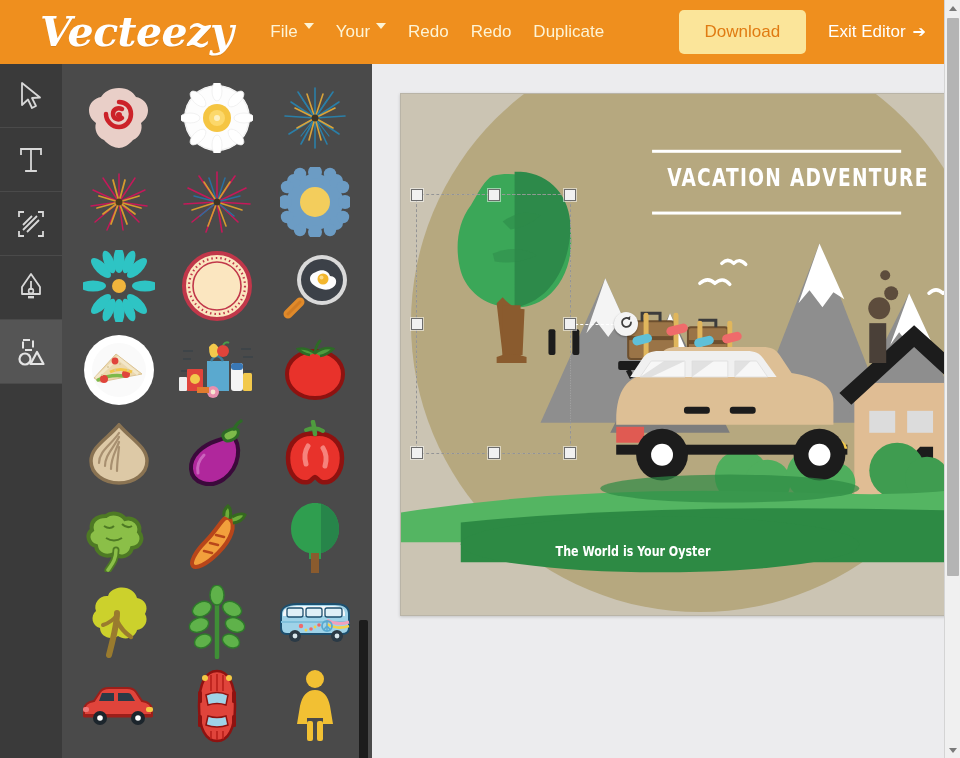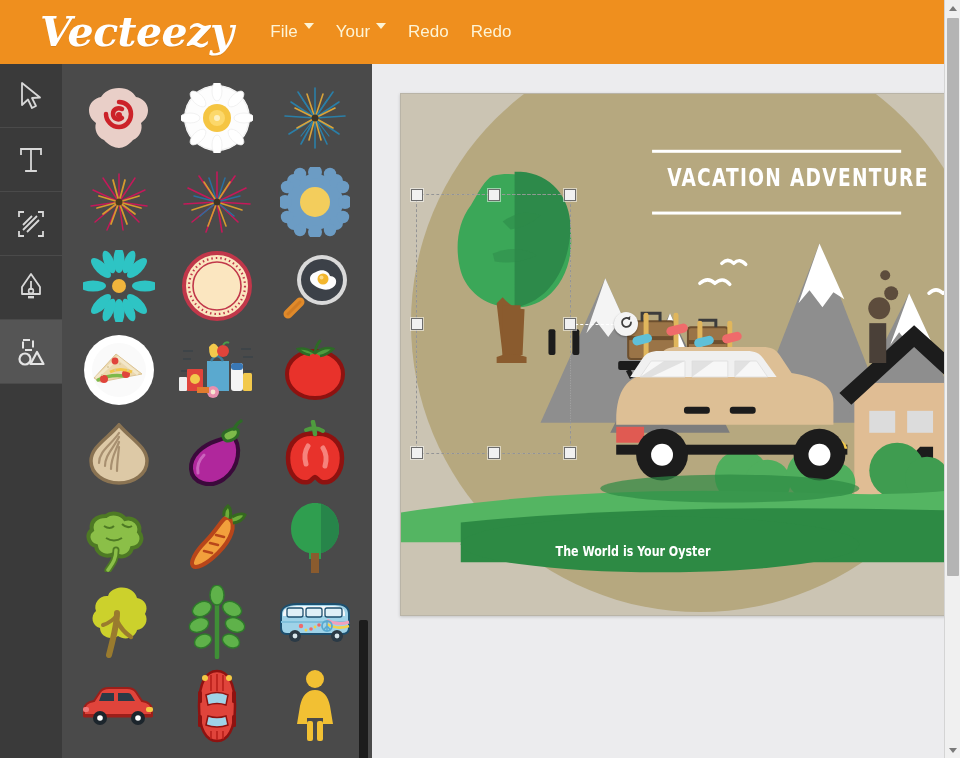--- a/index.html
+++ b/index.html
@@ -246,22 +246,30 @@
       <div class="menu-item">
         <span>File</span>
         <span class="caret"></span>
       </div>
       <div class="menu-item">
         <span>Your</span>
         <span class="caret"></span>
       </div>
       <div class="menu-item">Redo</div>
       <div class="menu-item">Redo</div>
-    </div>
-
+      <div class="menu-item">Duplicate</div>
+    </div>
+
+    <div id="header-right">
+      <button id="download-btn">Download</button>
+      <div id="exit-editor">
+        <span>Exit Editor</span>
+        <span class="arrow-right">➔</span>
+      </div>
+    </div>
   </div>
 
   <div id="toolbar">
 
     <div class="tool">
       <span>
         <svg width="26" height="30" viewBox="0 0 26 30">
           <path d="M4 2 L4 24 L10 18.5 L14 27 L18 25 L14 17 L22 16.5 Z" fill="none" stroke="#d8d8d8" stroke-width="1.8" stroke-linejoin="round"></path>
         </svg>
       </span>

